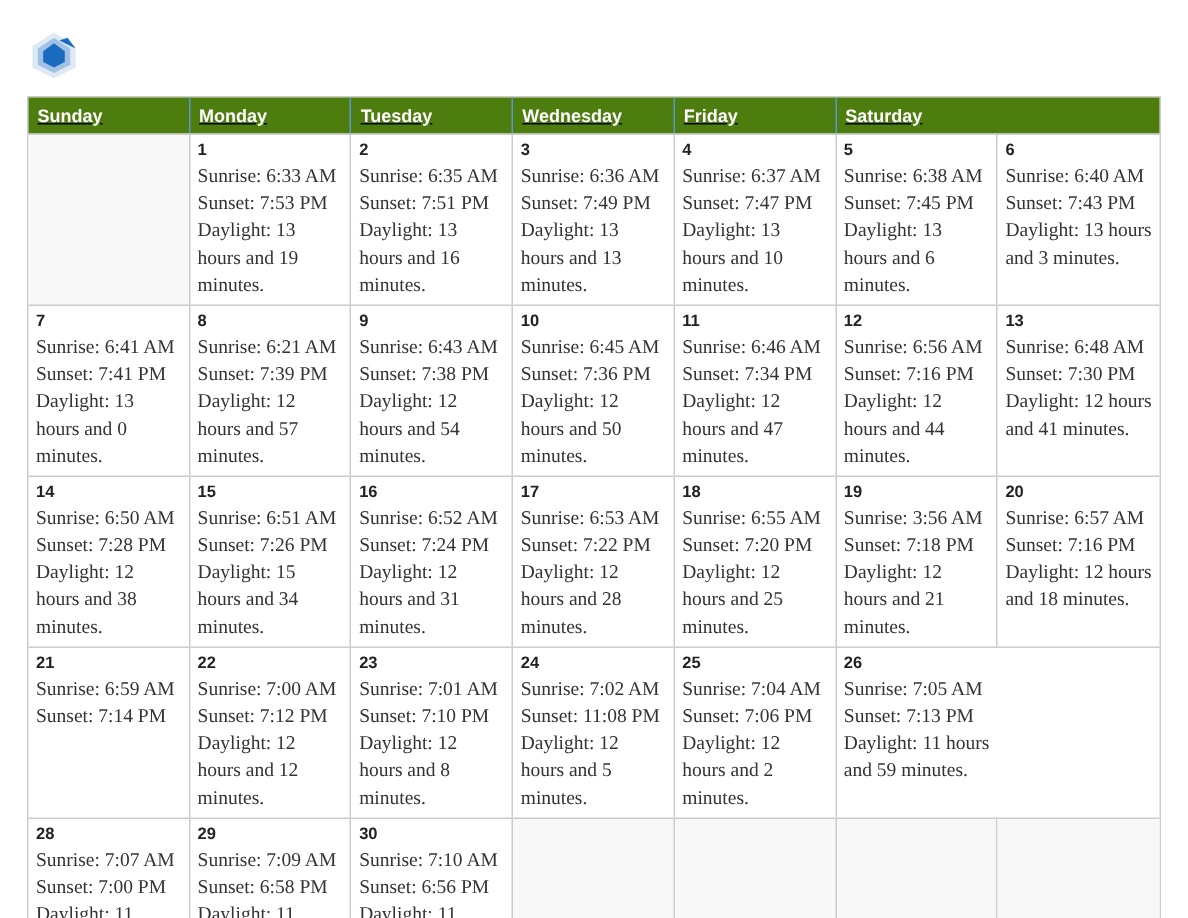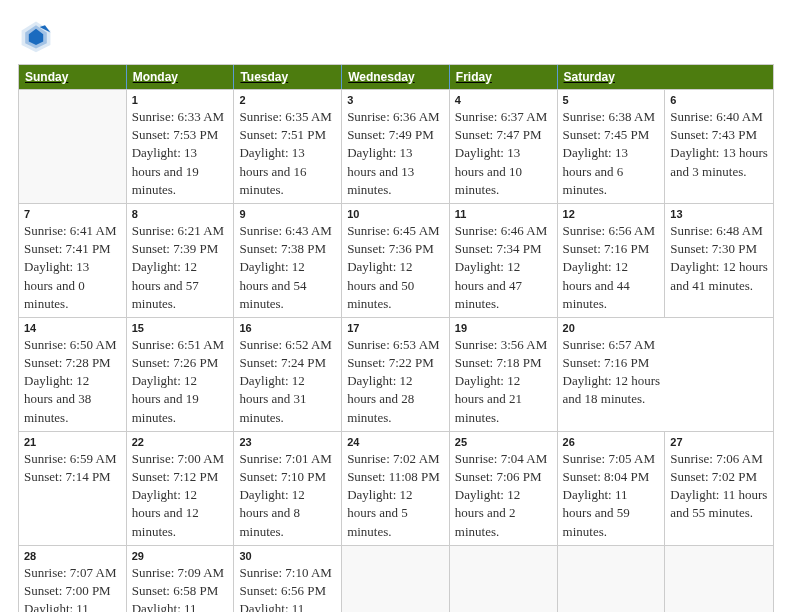--- a/index.html
+++ b/index.html
@@ -265,40 +265,48 @@
               <div>Sunrise: 6:50 AM</div>
               <div>Sunset: 7:28 PM</div>
               <div>Daylight: 12 hours and 38 minutes.</div>
             </div>
           </div>
           <div class="cal-cell">
             <span class="day-num">15</span>
             <div class="day-info">
               <div>Sunrise: 6:51 AM</div>
               <div>Sunset: 7:26 PM</div>
-              <div>Daylight: 12 hours and 19 minutes.</div>
+              <div>Daylight: 15 hours and 34 minutes.</div>
             </div>
           </div>
           <div class="cal-cell">
             <span class="day-num">16</span>
             <div class="day-info">
               <div>Sunrise: 6:52 AM</div>
               <div>Sunset: 7:24 PM</div>
               <div>Daylight: 12 hours and 31 minutes.</div>
             </div>
           </div>
           <div class="cal-cell">
             <span class="day-num">17</span>
             <div class="day-info">
               <div>Sunrise: 6:53 AM</div>
               <div>Sunset: 7:22 PM</div>
               <div>Daylight: 12 hours and 28 minutes.</div>
             </div>
           </div>
           <div class="cal-cell">
+            <span class="day-num">18</span>
+            <div class="day-info">
+              <div>Sunrise: 6:55 AM</div>
+              <div>Sunset: 7:20 PM</div>
+              <div>Daylight: 12 hours and 25 minutes.</div>
+            </div>
+          </div>
+          <div class="cal-cell">
             <span class="day-num">19</span>
             <div class="day-info">
               <div>Sunrise: 3:56 AM</div>
               <div>Sunset: 7:18 PM</div>
               <div>Daylight: 12 hours and 21 minutes.</div>
             </div>
           </div>
           <div class="cal-cell">
             <span class="day-num">20</span>
             <div class="day-info">
@@ -345,30 +353,22 @@
             <div class="day-info">
               <div>Sunrise: 7:04 AM</div>
               <div>Sunset: 7:06 PM</div>
               <div>Daylight: 12 hours and 2 minutes.</div>
             </div>
           </div>
           <div class="cal-cell">
             <span class="day-num">26</span>
             <div class="day-info">
               <div>Sunrise: 7:05 AM</div>
-              <div>Sunset: 8:04 PM</div>
+              <div>Sunset: 7:13 PM</div>
               <div>Daylight: 11 hours and 59 minutes.</div>
-            </div>
-          </div>
-          <div class="cal-cell">
-            <span class="day-num">27</span>
-            <div class="day-info">
-              <div>Sunrise: 7:06 AM</div>
-              <div>Sunset: 7:02 PM</div>
-              <div>Daylight: 11 hours and 55 minutes.</div>
             </div>
           </div>
         </div>
         <div class="cal-row">
           <div class="cal-cell">
             <span class="day-num">28</span>
             <div class="day-info">
               <div>Sunrise: 7:07 AM</div>
               <div>Sunset: 7:00 PM</div>
               <div>Daylight: 11 hours and 52 minutes.</div>

